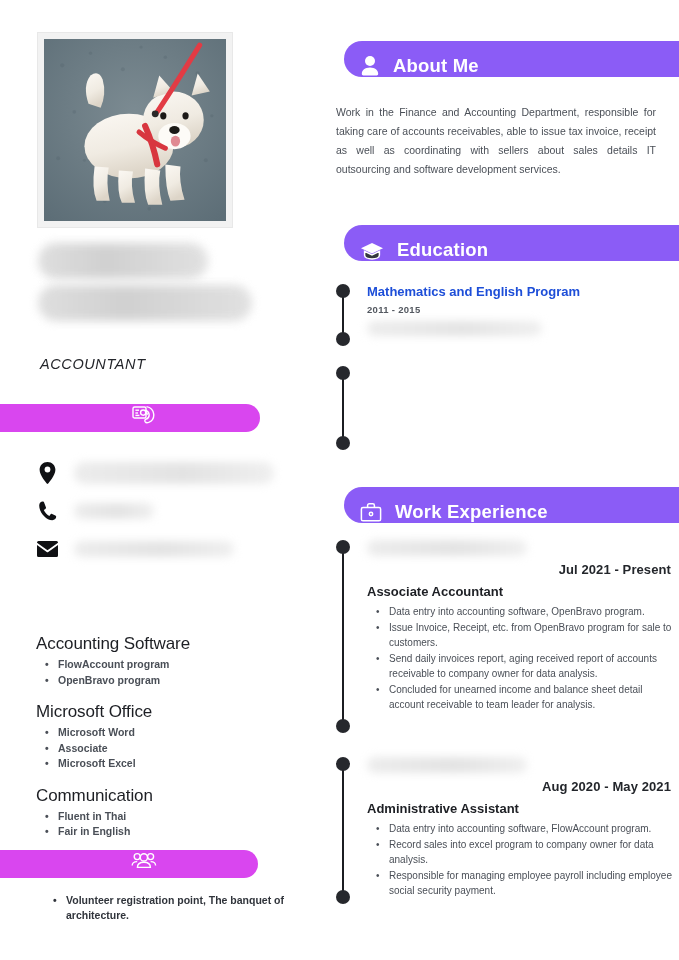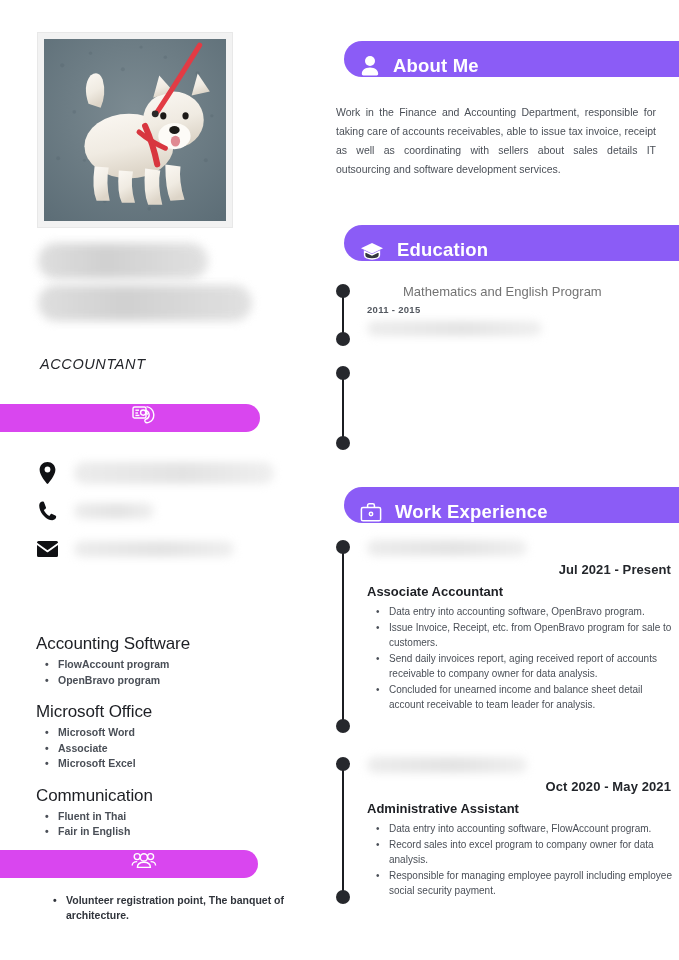--- a/index.html
+++ b/index.html
@@ -236,24 +236,23 @@
     border-radius: 50%;
     background: #26282d;
   }
   .tl-rail .dot.top { top: 0; }
   .tl-rail .dot.bot { bottom: 0; }
 
   .tl-content { margin-left: 35px; position: relative; }
 
   .edu-degree {
     font-size: 13px;
-    font-weight: 400;
-    color: #737373;
+    font-weight: 700;
+    color: #1d4ed8;
     margin-bottom: 5px;
-    margin-left: 36px;
   }
   .edu-years {
     font-size: 9.5px;
     font-weight: 600;
     color: #52575f;
     letter-spacing: .3px;
     margin-bottom: 6px;
   }
   .redact.school1 { width: 175px; height: 15px; }
   .redact.school2a { width: 215px; height: 14px; margin-bottom: 4px; }
@@ -540,21 +539,21 @@
 
     <div class="timeline-item" style="top:757px;">
       <div class="tl-rail" style="height:147px;">
         <span class="line" style="height:137px;"></span>
         <span class="dot top"></span>
         <span class="dot bot"></span>
       </div>
       <div class="tl-content">
         <div class="job-head">
           <div class="redact company"></div>
-          <div class="job-dates">Oct 2020 - May 2021</div>
+          <div class="job-dates">Aug 2020 - May 2021</div>
         </div>
         <div class="job-role">Administrative Assistant</div>
         <ul class="job-bullets">
           <li>Data entry into accounting software, FlowAccount program.</li>
           <li>Record sales into excel program to company owner for data analysis.</li>
           <li>Responsible for managing employee payroll including employee social security payment.</li>
         </ul>
       </div>
     </div>
 

